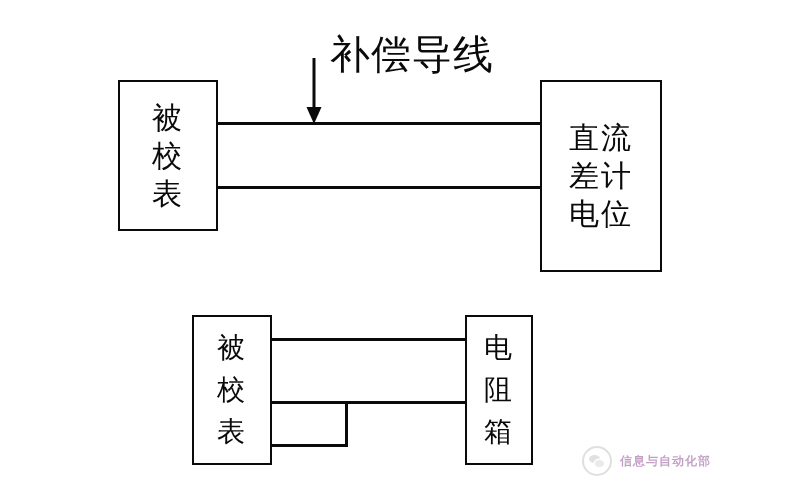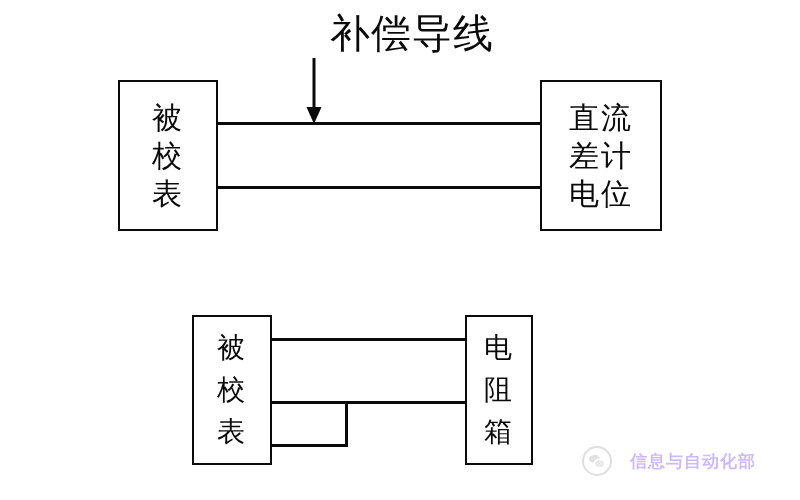--- a/index.html
+++ b/index.html
@@ -50,21 +50,21 @@
   #box-dut-top {
     left: 118px;
     top: 80px;
     width: 100px;
     height: 151px;
   }
   #box-potentiometer {
     left: 540px;
     top: 80px;
     width: 122px;
-    height: 151px;
+    height: 192px;
   }
   #wire-top-upper {
     left: 216px;
     top: 122px;
     width: 326px;
   }
   #wire-top-lower {
     left: 216px;
     top: 186px;
     width: 326px;
@@ -76,21 +76,21 @@
     left: 305px;
     top: 57px;
     width: 18px;
     height: 68px;
   }
 
   
   #title-compensating-wire {
     position: absolute;
     left: 330px;
-    top: 11px;
+    top: 32px;
     font-size: 40px;
     line-height: 46px;
     letter-spacing: 1px;
     color: #0a0a0a;
     white-space: nowrap;
   }
 
   
   #box-dut-bottom {
     left: 192px;
@@ -164,26 +164,25 @@
     left: 11px;
     top: 12px;
     width: 9px;
     height: 7px;
     border-radius: 50%;
     background: #cfcfcf;
     box-shadow: 0 0 0 1.5px #ffffff;
   }
   #watermark-text {
     font-family: "Liberation Sans", "DejaVu Sans", sans-serif;
-    font-size: 17px;
+    font-size: 12px;
     font-weight: bold;
-    color: #8b5cf6;
+    color: #701a75;
     letter-spacing: 1px;
     white-space: nowrap;
-    margin-left: 10px;
   }
 </style>
 </head>
 <body>
 
 <div id="canvas">
 
   <div id="title-compensating-wire">补偿导线</div>
 
   <svg id="arrow-compensating" viewBox="0 0 18 68">

